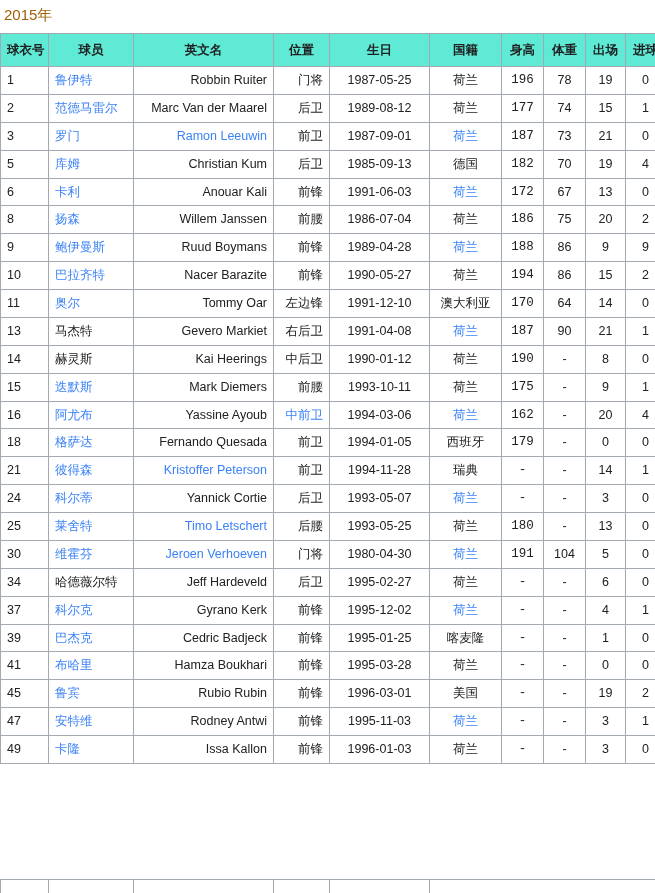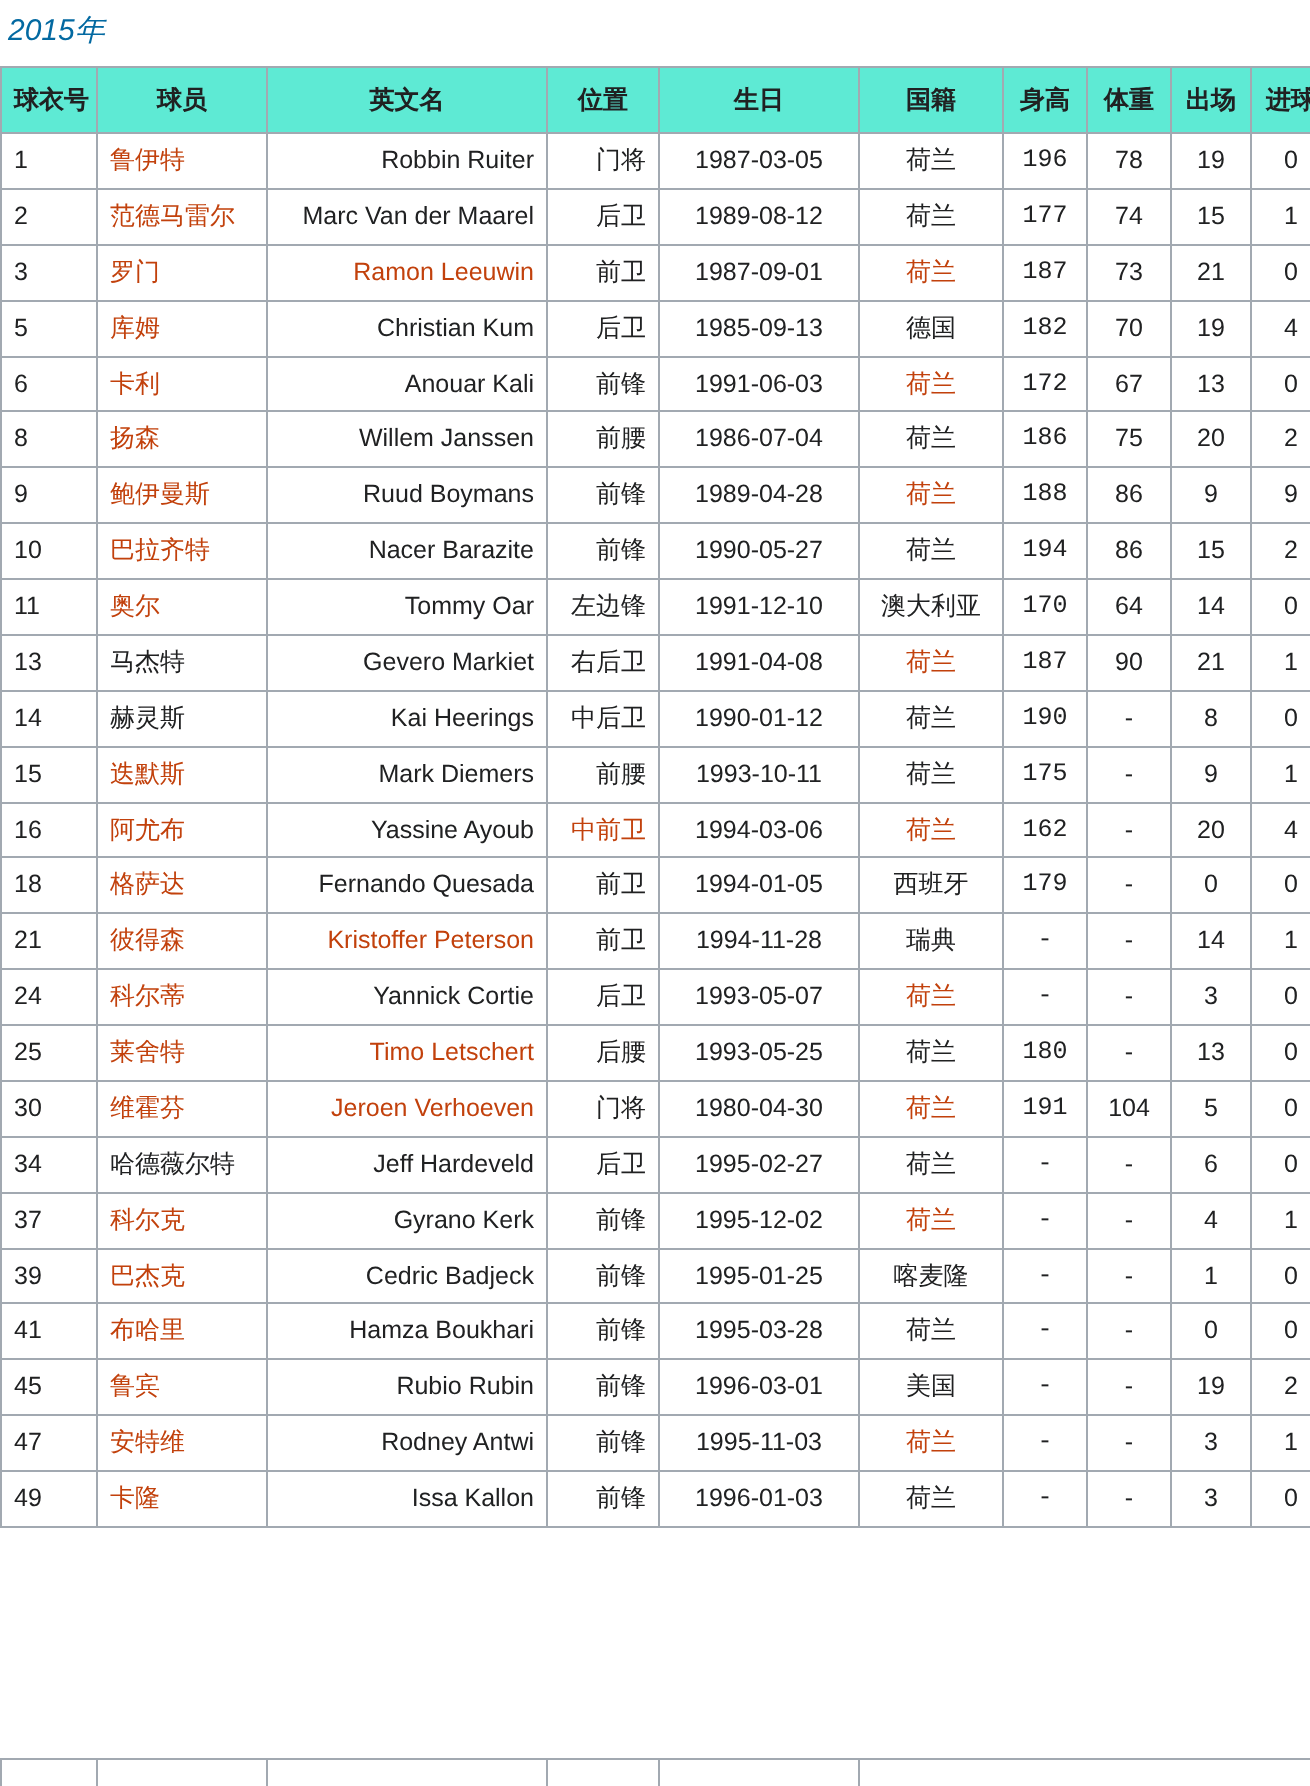--- a/index.html
+++ b/index.html
@@ -13,24 +13,23 @@
     height: 893px;
     overflow: hidden;
   }
   .page {
     position: relative;
     width: 655px;
     height: 893px;
   }
   .page-title {
     font-size: 15px;
-    color: #0369a1;
+    color: #a16207;
     padding: 6px 0 8px 4px;
     font-family: "Liberation Sans", sans-serif;
-    font-style: italic;
   }
   table.roster {
     border-collapse: collapse;
     width: 655px;
     table-layout: fixed;
     font-size: 12.5px;
     color: #202122;
   }
   table.roster th, table.roster td {
     border: 1px solid #a2a9b1;
@@ -63,21 +62,21 @@
   td.en    { text-align: right; }
   td.pos   { text-align: right; }
   td.dob   { text-align: center; }
   td.nat   { text-align: center; }
   td.h     { text-align: center; font-family: Liberation Mono, monospace; }
   td.w     { text-align: center; }
   td.app   { text-align: center; }
   td.gls   { text-align: center; }
 
   a.link {
-    color: #c2410c;
+    color: #3b82f6;
     text-decoration: none;
     cursor: pointer;
   }
   .plain { color: #202122; }
 
   .bottom-strip {
     position: absolute;
     left: 0;
     bottom: 0;
     width: 655px;
@@ -127,21 +126,21 @@
         <th>出场</th>
         <th>进球</th>
       </tr>
     </thead>
     <tbody id="roster-body">
         <tr>
           <td class="num"><span class="plain">1</span></td>
           <td class="cn"><a class="link">鲁伊特</a></td>
           <td class="en"><span class="plain">Robbin Ruiter</span></td>
           <td class="pos"><span class="plain">门将</span></td>
-          <td class="dob"><span class="plain">1987-03-05</span></td>
+          <td class="dob"><span class="plain">1987-05-25</span></td>
           <td class="nat"><span class="plain">荷兰</span></td>
           <td class="h"><span class="plain">196</span></td>
           <td class="w"><span class="plain">78</span></td>
           <td class="app"><span class="plain">19</span></td>
           <td class="gls"><span class="plain">0</span></td>
         </tr>
         <tr>
           <td class="num"><span class="plain">2</span></td>
           <td class="cn"><a class="link">范德马雷尔</a></td>
           <td class="en"><span class="plain">Marc Van der Maarel</span></td>

